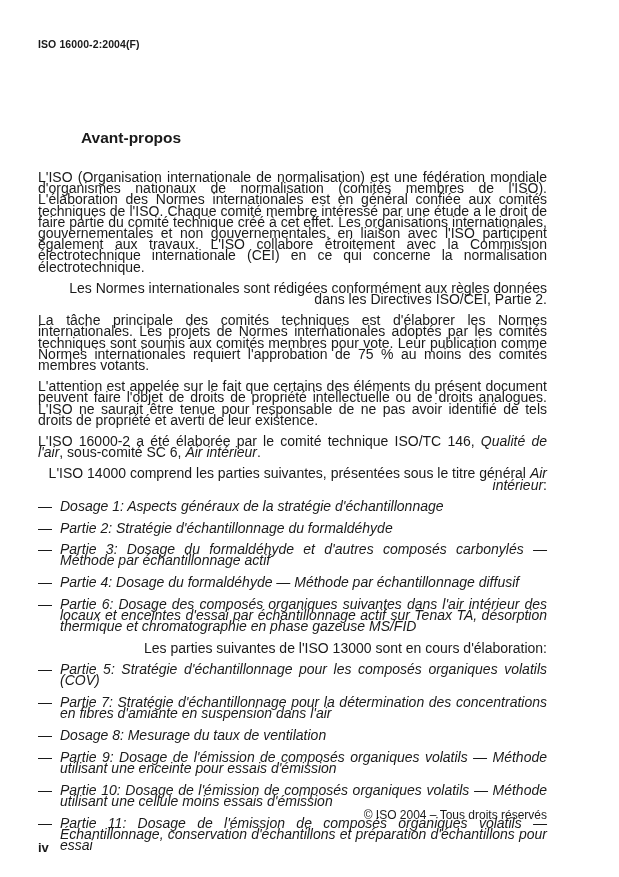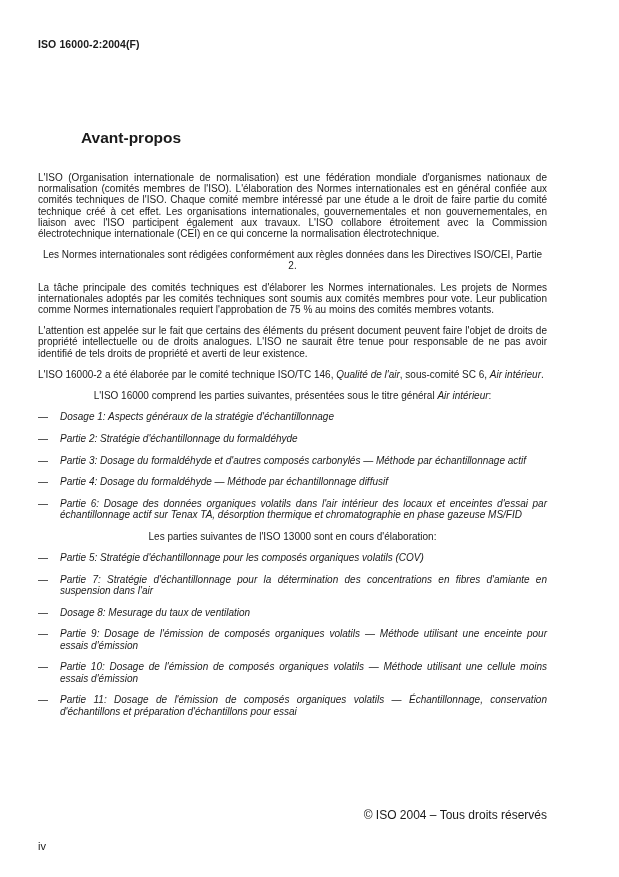--- a/index.html
+++ b/index.html
@@ -10,70 +10,70 @@
     .header-id {
       position: absolute; left: 38px; top: 38px;
       font-weight: bold; font-size: 10.5px; letter-spacing: 0.1px;
     }
     .title {
       position: absolute; left: 38px; top: 129px;
       font-weight: bold; font-size: 15.5px; margin-left: 43px;
     }
     .body {
       position: absolute; left: 38px; top: 172px; width: 509px;
-      font-size: 10px; line-height: 11.2px;
+      font-size: 14px; line-height: 11.2px;
     }
     .para { margin: 0 0 10px 0; text-align: justify; }
-    .para.nojust { text-align: center; }
+    .para.nojust { text-align: right; }
     .item { display: flex; margin: 0 0 10.5px 0; }
     .dash { width: 22px; flex: none; }
     .item-text { flex: 1; font-style: italic; text-align: justify; }
     i { }
     .footer-left {
-      position: absolute; left: 38px; top: 840px; font-size: 11px;
+      position: absolute; left: 38px; top: 840px; font-size: 13px; font-weight: bold;
     }
     .footer-right {
       position: absolute; right: 72px; top: 808px; font-size: 12px;
     }
   </style>
 </head>
 <body>
 
 <div class="header-id">ISO 16000-2:2004(F)</div>
 
 <div class="title">Avant-propos</div>
 
 <div class="body">
   <p class="para">L'ISO (Organisation internationale de normalisation) est une fédération mondiale d'organismes nationaux de normalisation (comités membres de l'ISO). L'élaboration des Normes internationales est en général confiée aux comités techniques de l'ISO. Chaque comité membre intéressé par une étude a le droit de faire partie du comité technique créé à cet effet. Les organisations internationales, gouvernementales et non gouvernementales, en liaison avec l'ISO participent également aux travaux. L'ISO collabore étroitement avec la Commission électrotechnique internationale (CEI) en ce qui concerne la normalisation électrotechnique.</p>
   <p class="para nojust">Les Normes internationales sont rédigées conformément aux règles données dans les Directives ISO/CEI, Partie 2.</p>
   <p class="para">La tâche principale des comités techniques est d'élaborer les Normes internationales. Les projets de Normes internationales adoptés par les comités techniques sont soumis aux comités membres pour vote. Leur publication comme Normes internationales requiert l'approbation de 75 % au moins des comités membres votants.</p>
   <p class="para">L'attention est appelée sur le fait que certains des éléments du présent document peuvent faire l'objet de droits de propriété intellectuelle ou de droits analogues. L'ISO ne saurait être tenue pour responsable de ne pas avoir identifié de tels droits de propriété et averti de leur existence.</p>
   <p class="para"><span>L'ISO 16000-2 a été élaborée par le comité technique ISO/TC 146, </span><i>Qualité de l'air</i><span>, sous-comité SC 6, </span><i>Air intérieur</i><span>.</span></p>
-  <p class="para nojust"><span>L'ISO 16000 comprend les parties suivantes, présentées sous le titre général </span><i>Air intérieur</i><span>:</span></p>
+  <p class="para nojust"><span>L'ISO 14000 comprend les parties suivantes, présentées sous le titre général </span><i>Air intérieur</i><span>:</span></p>
 
   <div>
     <div class="item">
         <span class="dash">—</span>
         <span class="item-text">Dosage 1: Aspects généraux de la stratégie d'échantillonnage</span>
       </div>
     <div class="item">
         <span class="dash">—</span>
         <span class="item-text">Partie 2: Stratégie d'échantillonnage du formaldéhyde</span>
       </div>
     <div class="item">
         <span class="dash">—</span>
         <span class="item-text">Partie 3: Dosage du formaldéhyde et d'autres composés carbonylés — Méthode par échantillonnage actif</span>
       </div>
     <div class="item">
         <span class="dash">—</span>
         <span class="item-text">Partie 4: Dosage du formaldéhyde — Méthode par échantillonnage diffusif</span>
       </div>
     <div class="item">
         <span class="dash">—</span>
-        <span class="item-text">Partie 6: Dosage des données organiques volatils dans l'air intérieur des locaux et enceintes d'essai par échantillonnage actif sur Tenax TA, désorption thermique et chromatographie en phase gazeuse MS/FID</span>
+        <span class="item-text">Partie 6: Dosage des composés organiques suivantes dans l'air intérieur des locaux et enceintes d'essai par échantillonnage actif sur Tenax TA, désorption thermique et chromatographie en phase gazeuse MS/FID</span>
       </div>
   </div>
 
   <p class="para nojust">Les parties suivantes de l'ISO 13000 sont en cours d'élaboration:</p>
 
   <div>
     <div class="item">
         <span class="dash">—</span>
         <span class="item-text">Partie 5: Stratégie d'échantillonnage pour les composés organiques volatils (COV)</span>
       </div>

